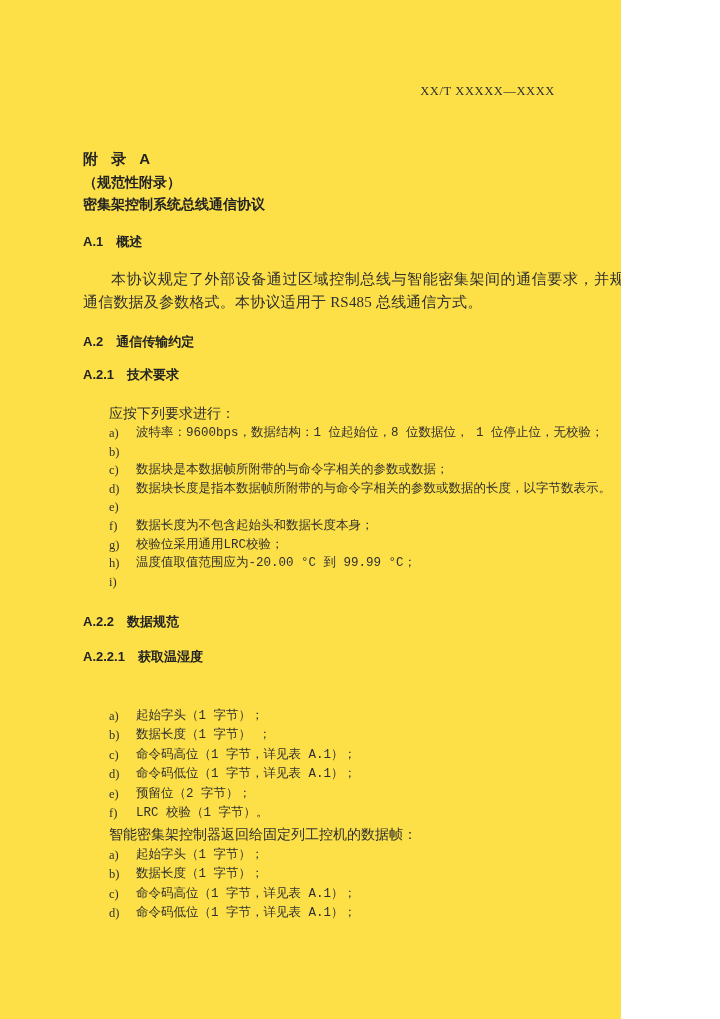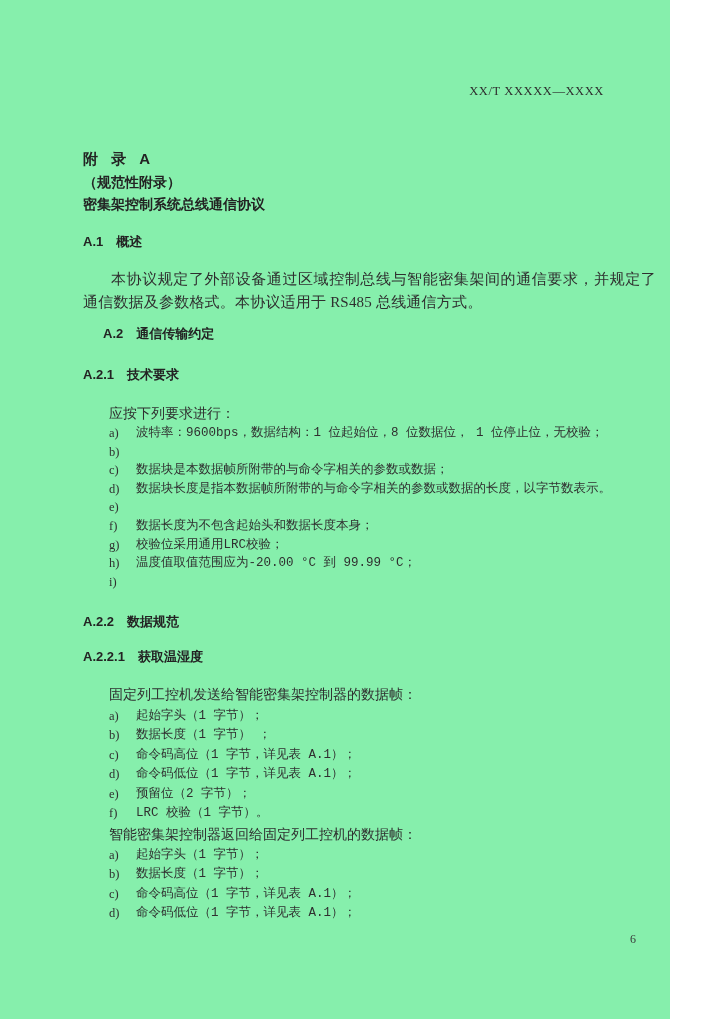--- a/index.html
+++ b/index.html
@@ -2,23 +2,23 @@
 <html><head>
 <meta charset="utf-8">
 <style>
   html, body {
     margin: 0;
     padding: 0;
     background: #ffffff;
   }
   .page {
     position: relative;
-    width: 670px;
+    width: 621px;
     height: 1019px;
-    background: #86efac;
+    background: #fde047;
     overflow: hidden;
     font-family: "Liberation Serif", "DejaVu Serif", serif;
     color: #2f2f2f;
   }
   
   .doc-code {
     position: absolute;
     top: 84px;
     right: 66px;
     font-size: 12.5px;
@@ -45,21 +45,21 @@
     position: absolute;
     left: 83px;
     font-family: "Liberation Sans", "DejaVu Sans", sans-serif;
     font-weight: bold;
     font-size: 13px;
     color: #232323;
     white-space: nowrap;
   }
   .heading .h-title { margin-left: 13px; }
   .h-a1   { top: 233px; }
-  .h-a2   { top: 325px; margin-left: 20px; }
+  .h-a2   { top: 333px; }
   .h-a21  { top: 366px; }
   .h-a22  { top: 613px; }
   .h-a221 { top: 648px; }
   
   .paragraph {
     position: absolute;
     left: 83px;
     width: 573px;
     top: 268px;
     font-size: 15px;
@@ -172,21 +172,20 @@
   </div>
 
   <div class="heading h-a22">
     <span class="h-num">A.2.2</span><span class="h-title">数据规范</span>
   </div>
 
   <div class="heading h-a221">
     <span class="h-num">A.2.2.1</span><span class="h-title">获取温湿度</span>
   </div>
 
-  <div class="intro intro-d1">固定列工控机发送给智能密集架控制器的数据帧：</div>
 
   <div class="list list-d1">
     <div class="li">
         <span class="lbl">a)</span>
         <span class="txt">起始字头（1 字节）；</span>
       </div>
     <div class="li">
         <span class="lbl">b)</span>
         <span class="txt">数据长度（1 字节） ；</span>
       </div>

